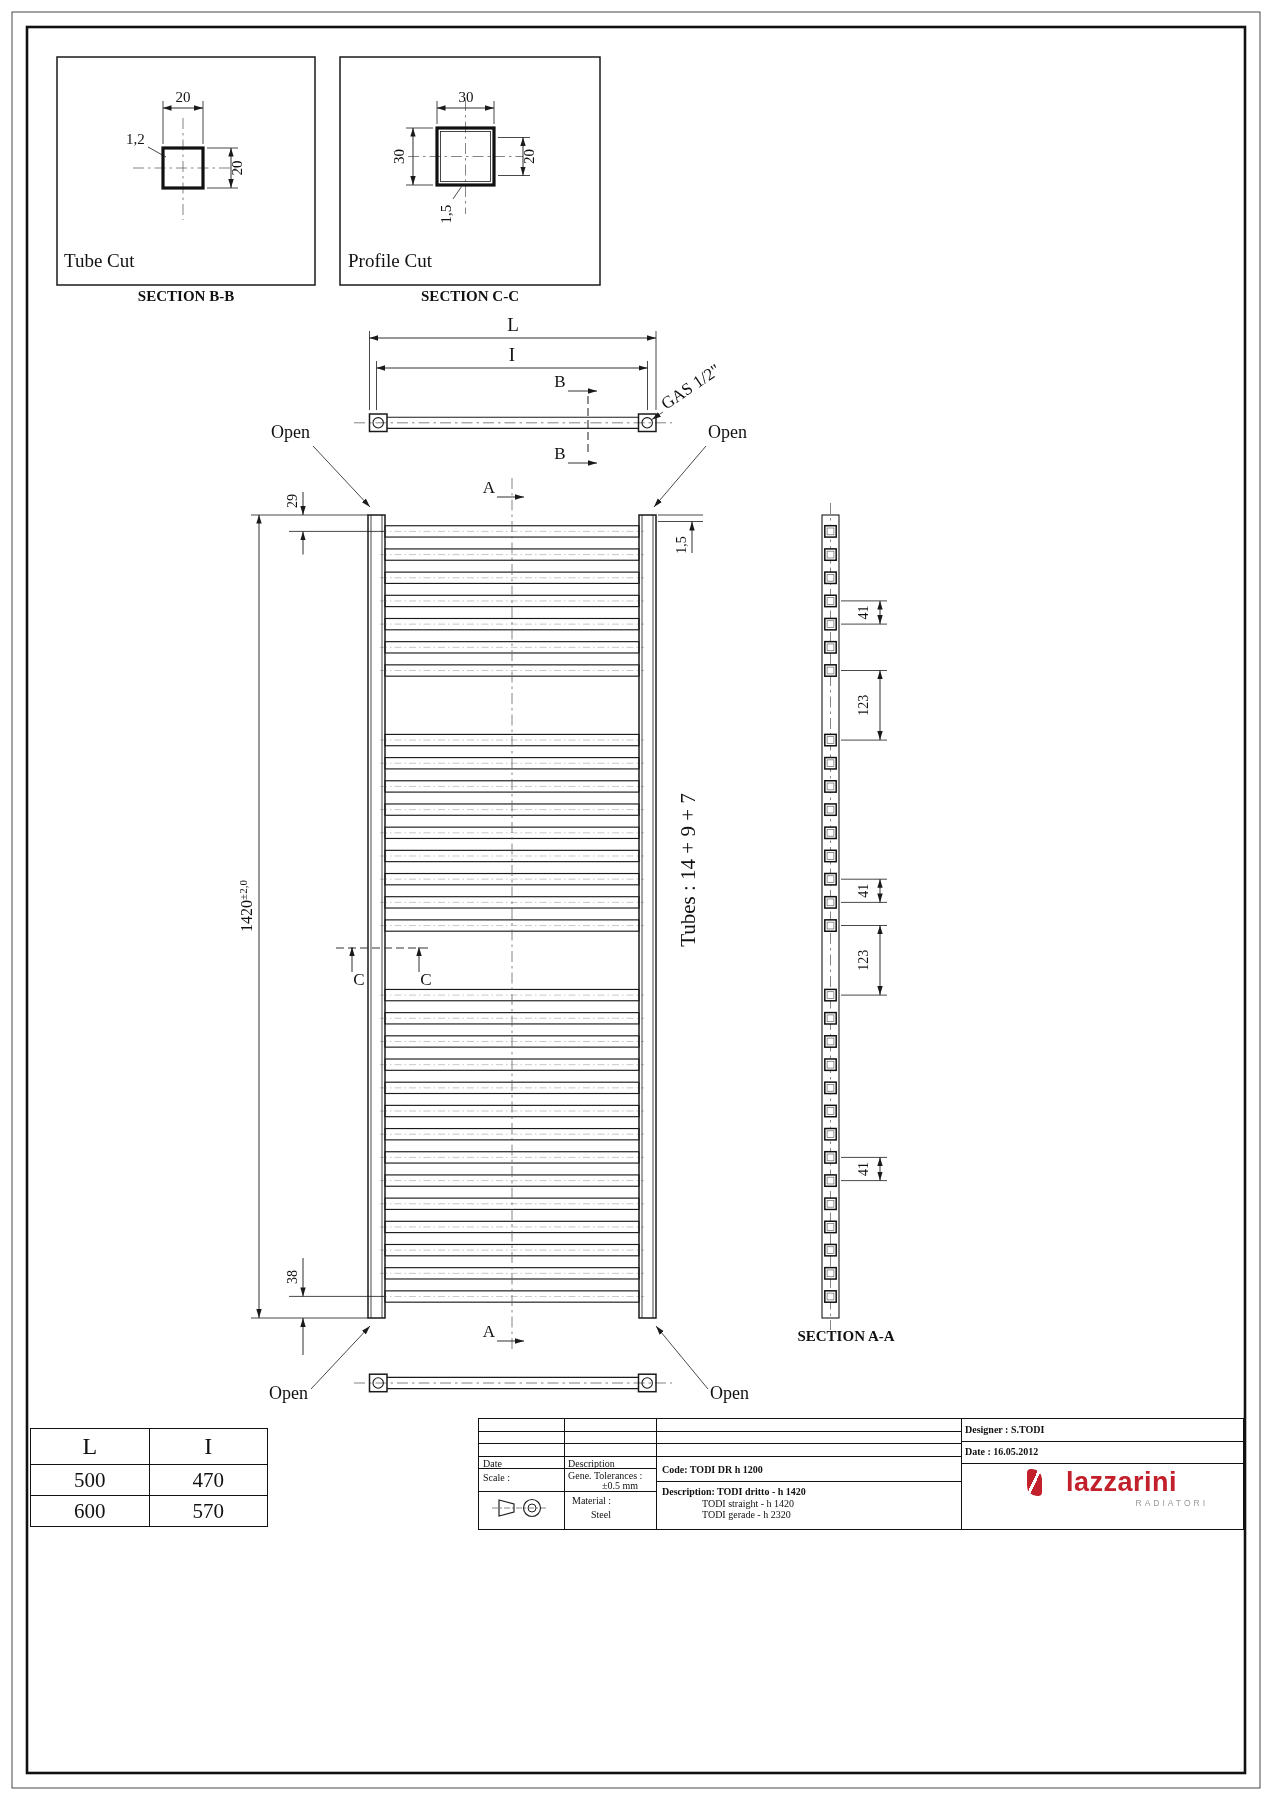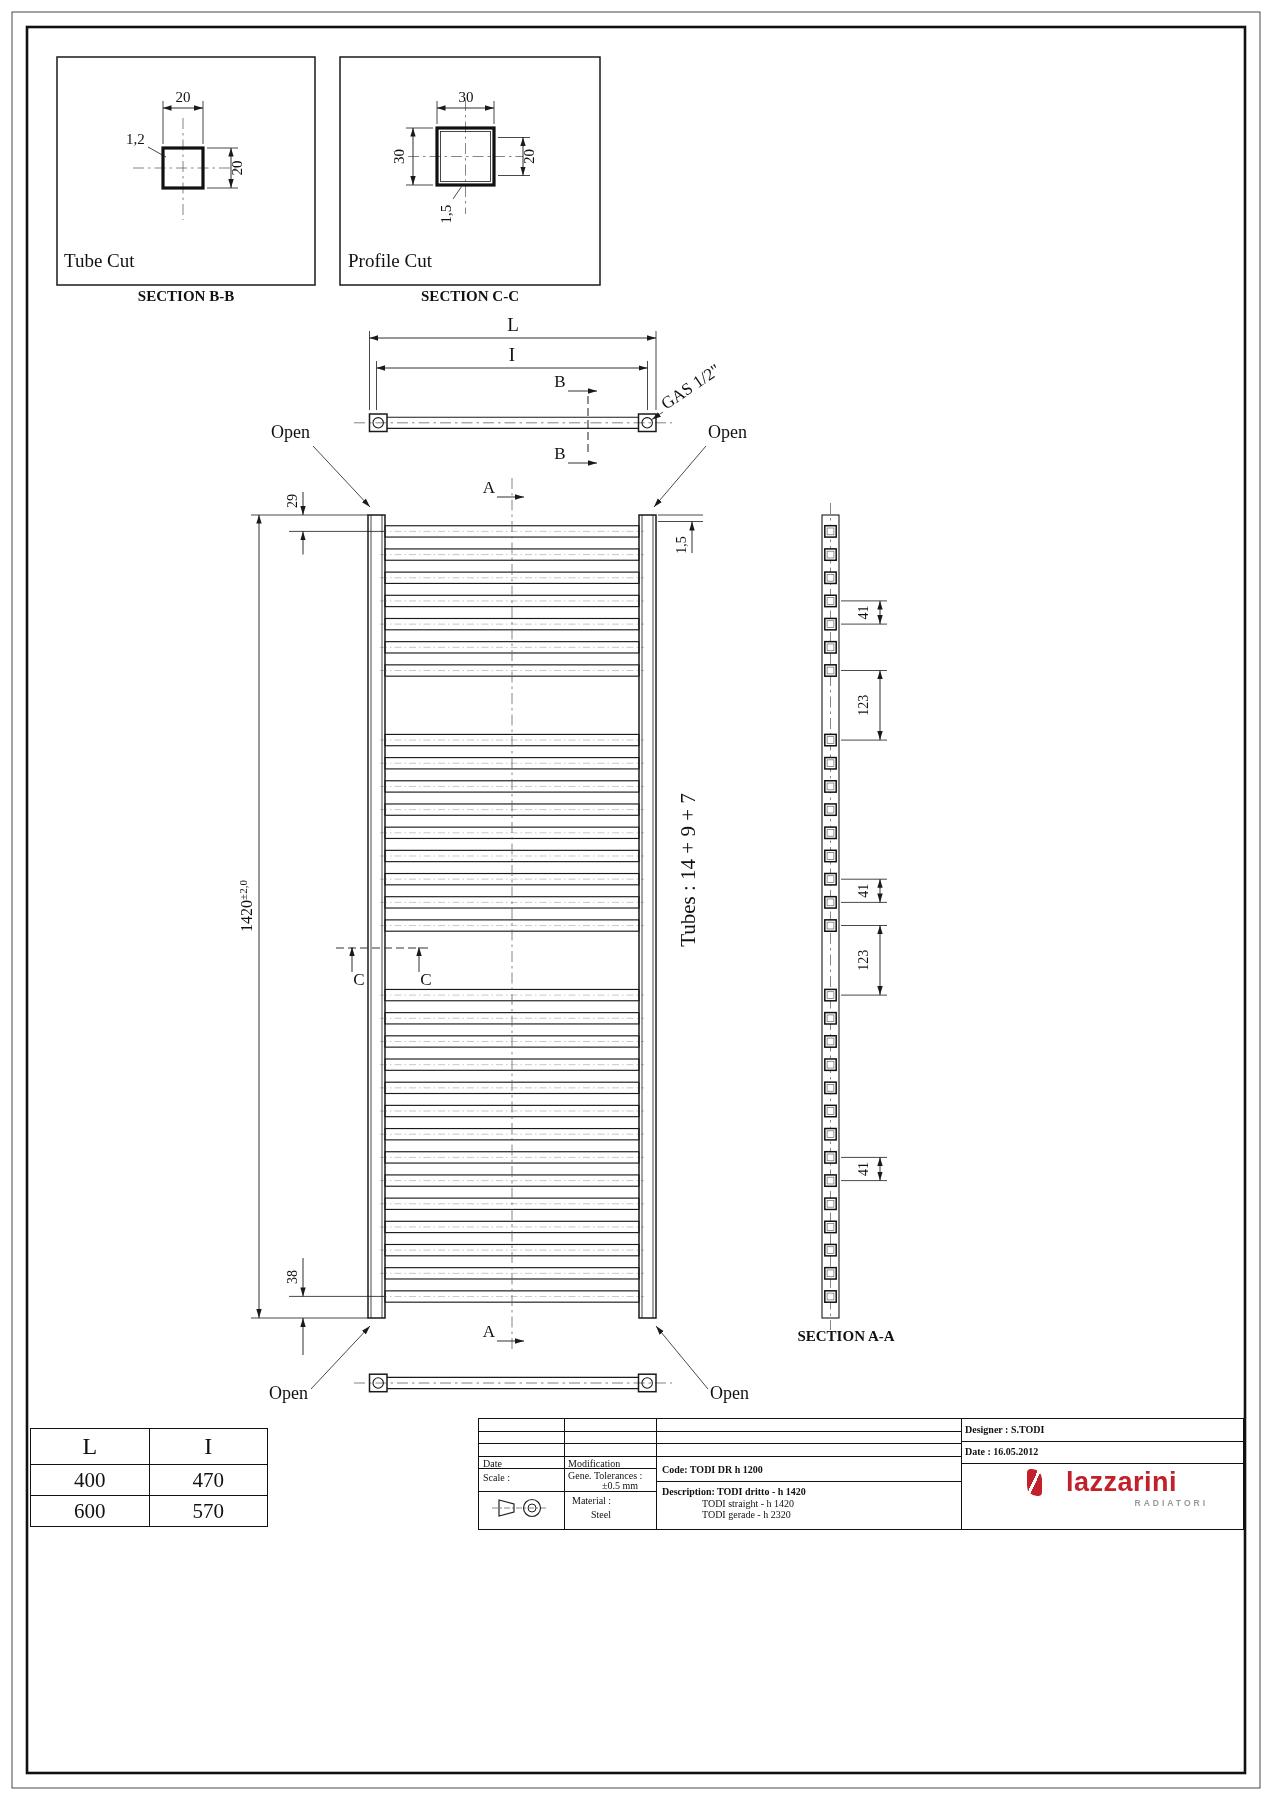--- a/index.html
+++ b/index.html
@@ -26,21 +26,21 @@
   .title-block{position:absolute;left:478px;top:1418px;width:764px;height:110px;border:1.8px solid #111;background:#fff;}
   .vl{position:absolute;top:0;width:0;height:110px;border-left:1.1px solid #111;}
   .hl{position:absolute;height:0;border-top:1.1px solid #111;}
   .tb-label{position:absolute;font-size:10px;color:#111;white-space:nowrap;font-family:"Liberation Serif",serif;}
   .tb-bold{font-weight:bold;}
   .proj-symbol{position:absolute;left:12px;top:76px;}
   .logo{position:absolute;left:503px;top:50px;width:240px;}
   .logo-row{display:flex;align-items:center;gap:24px;justify-content:center;}
   .logo-icon{display:inline-block;width:15px;height:27px;background:linear-gradient(115deg,#c2202b 42%,#fff 42%,#fff 54%,#c2202b 54%);border-radius:4px 10px 4px 10px;}
   .logo-text{font-family:"Liberation Sans",sans-serif;font-weight:bold;font-size:27px;color:#c2202b;letter-spacing:0.5px;line-height:1;}
-  .logo-sub{font-family:"Liberation Sans",sans-serif;font-size:8.5px;color:#999;letter-spacing:3px;text-align:right;margin-top:2px;padding-right:14px;font-weight:bold;}
+  .logo-sub{font-family:"Liberation Sans",sans-serif;font-size:8.5px;color:#999;letter-spacing:3px;text-align:right;margin-top:2px;padding-right:14px;}
 </style>
 </head>
 <body>
 
 <div class="sheet">
 
 <svg class="drawing-svg" width="1272" height="1800" viewBox="0 0 1272 1800">
   <defs>
     <marker id="mE" refX="9" refY="3.5" markerWidth="10" markerHeight="7" orient="auto" markerUnits="userSpaceOnUse">
       <path d="M0,0.8 L9,3.5 L0,6.2 Z" fill="#1a1a1a"></path>
@@ -349,21 +349,21 @@
 
 <table class="size-table">
   <thead>
     <tr>
       <th>L</th>
       <th>I</th>
     </tr>
   </thead>
   <tbody>
     <tr>
-      <td>400</td>
+      <td>500</td>
       <td>470</td>
     </tr>
     <tr>
       <td>600</td>
       <td>570</td>
     </tr>
   </tbody>
 </table>
 
 <div class="title-block">
@@ -373,21 +373,21 @@
   <div class="hl" style="top:12px;left:0;width:482px"></div>
   <div class="hl" style="top:24px;left:0;width:482px"></div>
   <div class="hl" style="top:37px;left:0;width:482px"></div>
   <div class="hl" style="top:49px;left:0;width:177px"></div>
   <div class="hl" style="top:72px;left:0;width:177px"></div>
   <div class="hl" style="top:62px;left:177px;width:305px"></div>
   <div class="hl" style="top:22px;left:482px;width:282px"></div>
   <div class="hl" style="top:44px;left:482px;width:282px"></div>
 
   <span class="tb-label" style="left:4px;top:39px">Date</span>
-  <span class="tb-label" style="left:89px;top:39px">Modification</span>
+  <span class="tb-label" style="left:89px;top:39px">Description</span>
   <span class="tb-label" style="left:4px;top:53px">Scale :</span>
   <span class="tb-label" style="left:89px;top:51px">Gene. Tolerances :</span>
   <span class="tb-label" style="left:123px;top:61px">±0.5 mm</span>
   <span class="tb-label" style="left:93px;top:76px">Material :</span>
   <span class="tb-label" style="left:112px;top:90px">Steel</span>
   <span class="tb-label tb-bold" style="left:183px;top:45px">Code: TODI DR h 1200</span>
   <span class="tb-label tb-bold" style="left:183px;top:67px">Description: TODI dritto - h 1420</span>
   <span class="tb-label" style="left:223px;top:79px">TODI straight - h 1420</span>
   <span class="tb-label" style="left:223px;top:90px">TODI gerade - h 2320</span>
   <span class="tb-label tb-bold" style="left:486px;top:5px">Designer : S.TODI</span>

